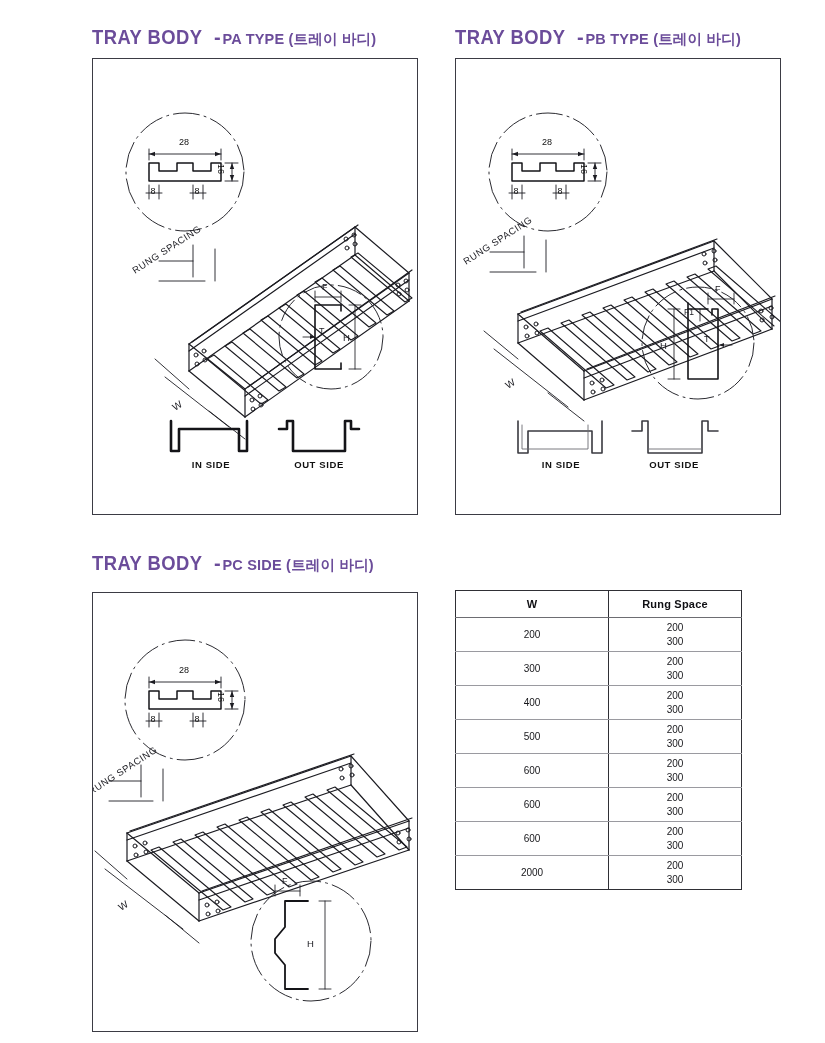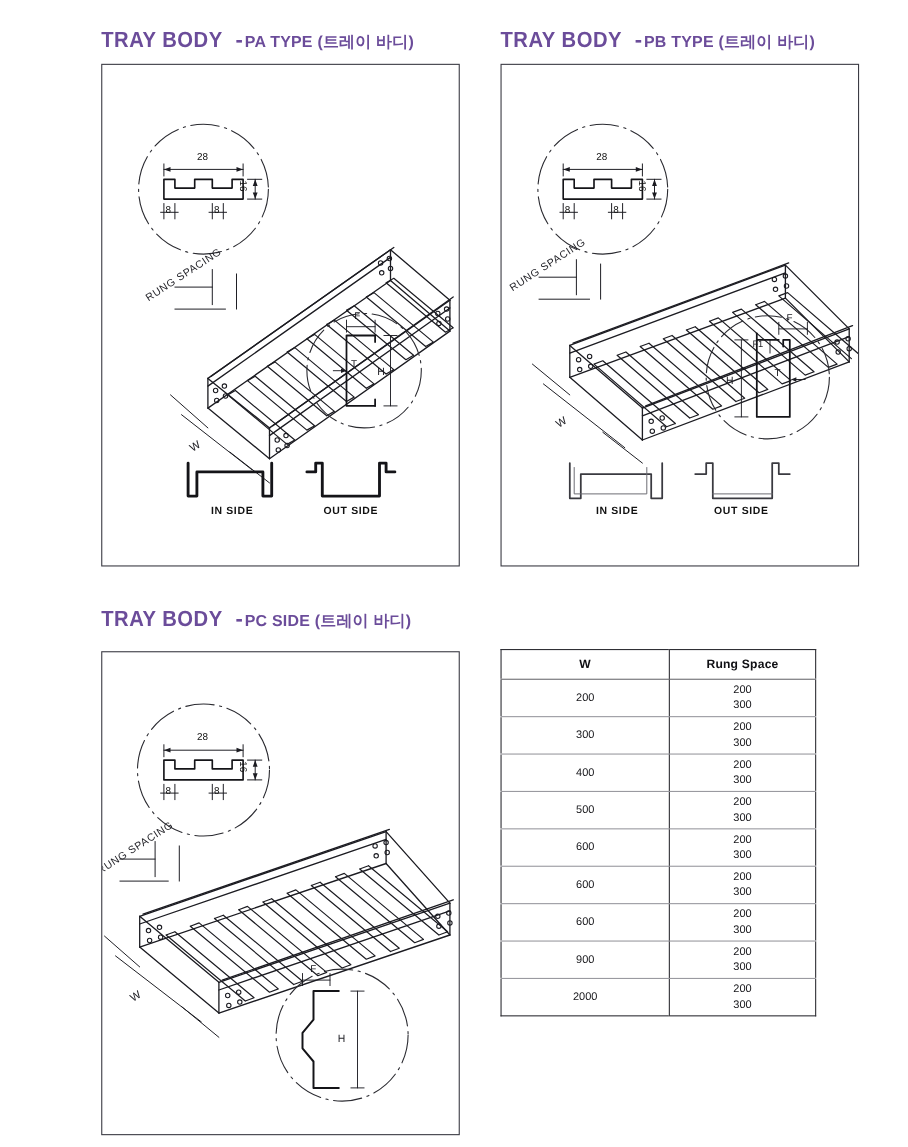--- a/index.html
+++ b/index.html
@@ -445,27 +445,20 @@
           </td>
         </tr>
         <tr>
           <td>600</td>
           <td class="rung-cell">
             <div>200</div>
             <div>300</div>
           </td>
         </tr>
         <tr>
-          <td>900</td>
-          <td class="rung-cell">
-            <div>200</div>
-            <div>300</div>
-          </td>
-        </tr>
-        <tr>
           <td>2000</td>
           <td class="rung-cell">
             <div>200</div>
             <div>300</div>
           </td>
         </tr>
       </tbody>
   </table>
 
 </div>

